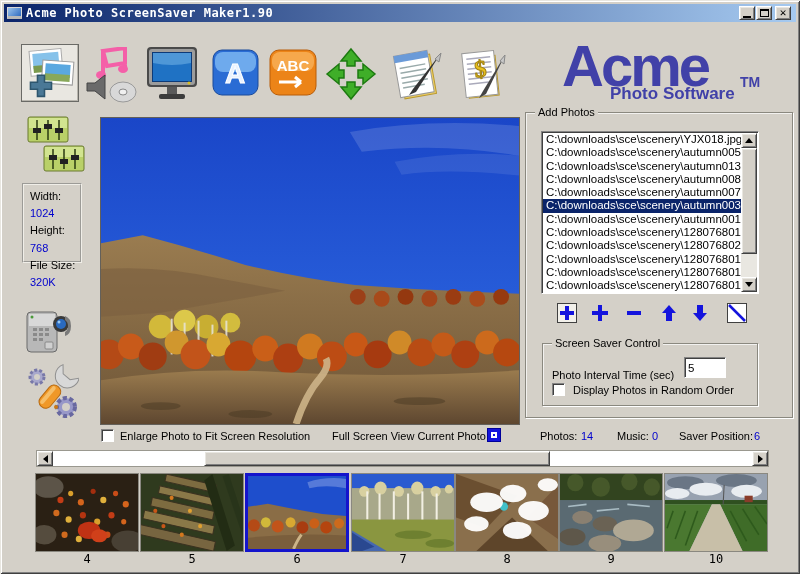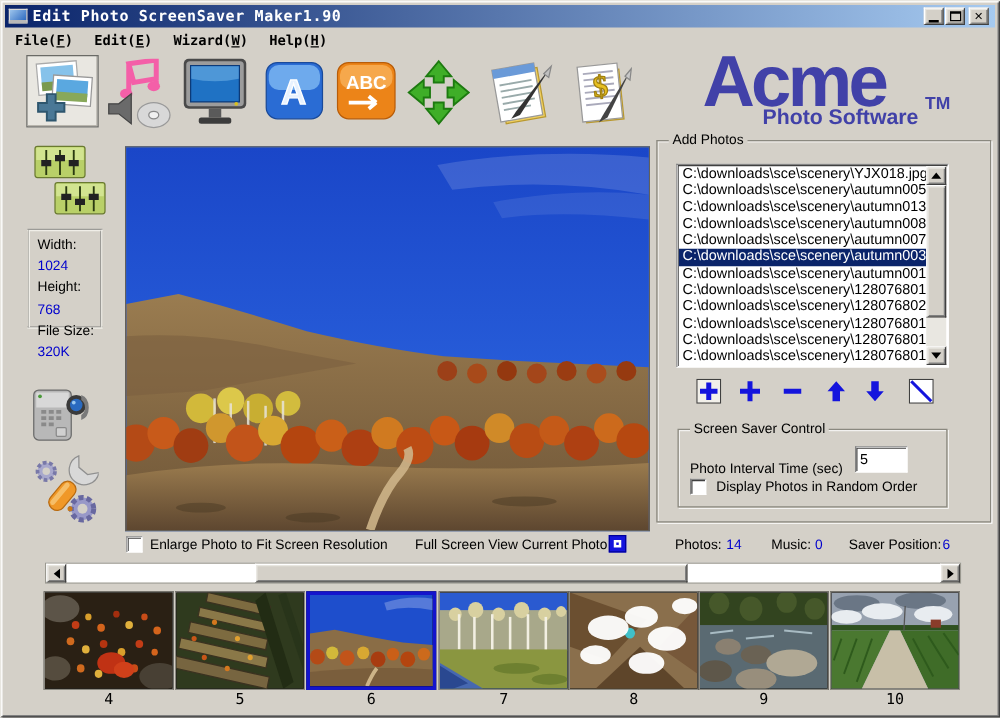--- a/index.html
+++ b/index.html
@@ -73,38 +73,32 @@
   .thumb.sel{border:3px solid #1414cc;}
   .tnum{position:absolute;top:552px;width:104px;text-align:center;font-size:12px;font-family:"DejaVu Sans Mono",monospace;}
 </style>
 </head>
 <body>
 
 <div id="win">
 
   <div class="titlebar">
     <div class="app-ico"></div>
-    <div class="title-text">Edit Photo ScreenSaver Maker1.90</div>
+    <div class="title-text">Acme Photo ScreenSaver Maker1.90</div>
     <div class="winbtn btn-min">
         <div class="glyph-min"></div>
       </div>
     <div class="winbtn btn-max">
         <div class="glyph-max"></div>
       </div>
     <div class="winbtn btn-close">
         <div class="glyph-x">✕</div>
       </div>
   </div>
 
-  <div class="menubar">
-    <span class="mn"><span>File(</span><span class="key">F</span><span>)</span></span>
-    <span class="mn"><span>Edit(</span><span class="key">E</span><span>)</span></span>
-    <span class="mn"><span>Wizard(</span><span class="key">W</span><span>)</span></span>
-    <span class="mn"><span>Help(</span><span class="key">H</span><span>)</span></span>
-  </div>
 
   <div class="tbicon tb-selbox" style="left:21px;top:44px;width:58px;height:58px;padding:3px;">
     <svg width="50" height="50" viewBox="0 0 50 50">
       <g transform="rotate(-5 20 14)">
           <rect x="5" y="2" width="32" height="25" fill="#fff" stroke="#aaa"></rect>
           <rect x="8" y="5" width="26" height="15" fill="#86c2ea"></rect>
           <rect x="8" y="17" width="26" height="7" fill="#7a9a4e"></rect>
         </g>
       <g transform="rotate(4 32 26)">
           <rect x="17" y="13" width="31" height="23" fill="#fff" stroke="#999"></rect>

